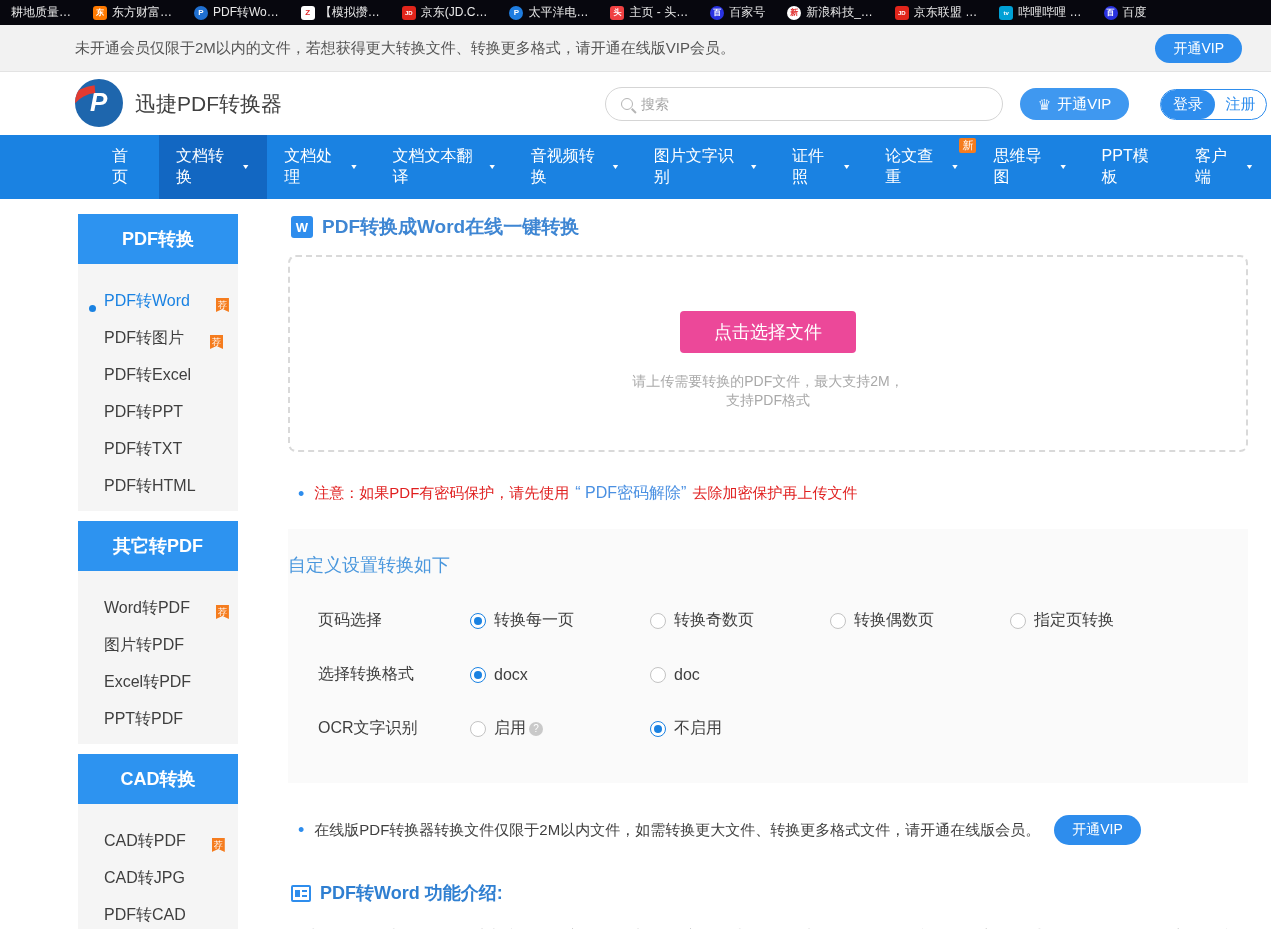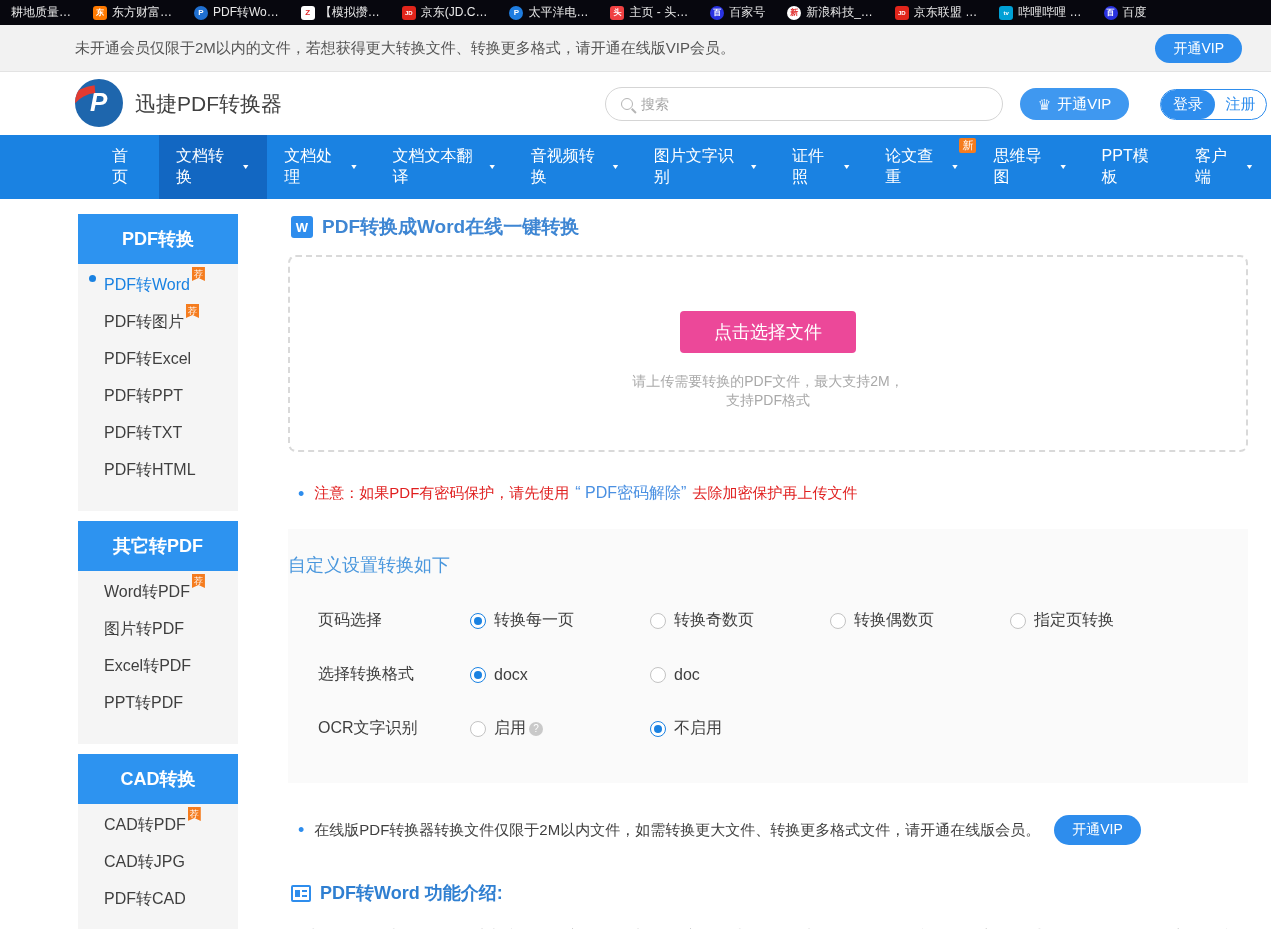--- a/index.html
+++ b/index.html
@@ -65,22 +65,22 @@
   .badge-new { position:absolute; top:3px; right:0; background:#f57c1e; color:#fff;
     font-size:11px; line-height:1; padding:2px 3px; border-radius:2px; }
 
   
   .content { position:relative; width:1271px; }
   .sidebar { position:absolute; left:78px; top:15px; width:160px; }
   .sb-group { margin-bottom:10px; }
   .sb-head { height:50px; background:#2d93f0; color:#fff; font-size:18px; font-weight:bold;
     display:flex; align-items:center; justify-content:center; }
   .sb-items { background:#f5f5f5; padding:11px 0 14px; }
-  .sb-item { height:37px; display:flex; align-items:flex-start; padding-left:26px;
-    font-size:16px; color:#3f3f3f; cursor:pointer; position:relative; }
+  .sb-item { height:37px; display:flex; align-items:flex-end; padding-left:26px;
+    font-size:16px; color:#3f3f3f; cursor:pointer; position:relative;gap:24px; }
   .sb-item.active { color:#1a82e2; }
   .sb-item.active::before { content:''; position:absolute; left:11px; width:7px; height:7px;
     border-radius:50%; background:#1a82e2; }
   .badge-rec { margin-left:2px; margin-top:-8px; width:13px; height:14px; background:#f57c1e;
     color:#fff; font-size:9px; display:inline-flex; align-items:center; justify-content:center;
     clip-path:polygon(0 0,100% 0,100% 100%,50% 78%,0 100%); }
 
   .main { position:absolute; left:288px; top:15px; width:960px; }
   .page-title { display:flex; align-items:center; gap:9px; margin-left:3px; }
   .w-icon { width:22px; height:22px; background:#2e8ded; border-radius:3px; color:#fff;

